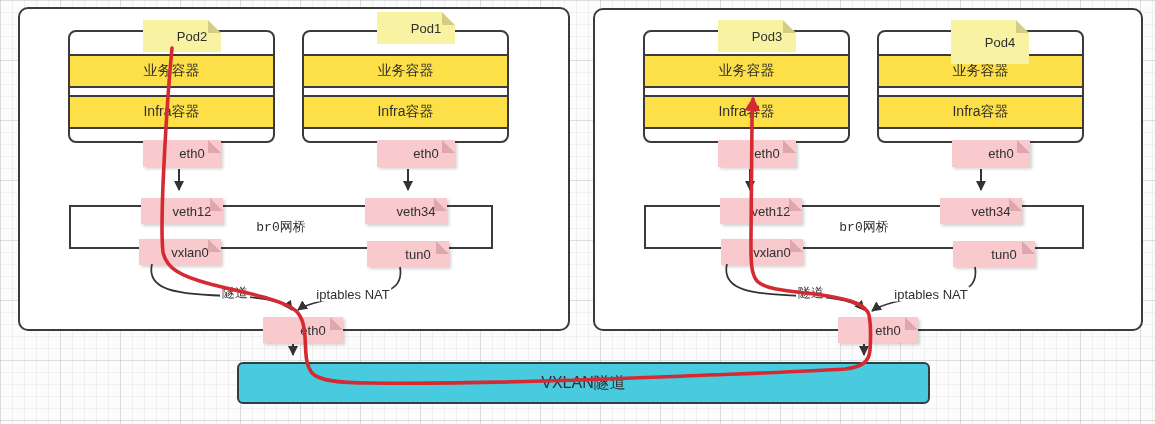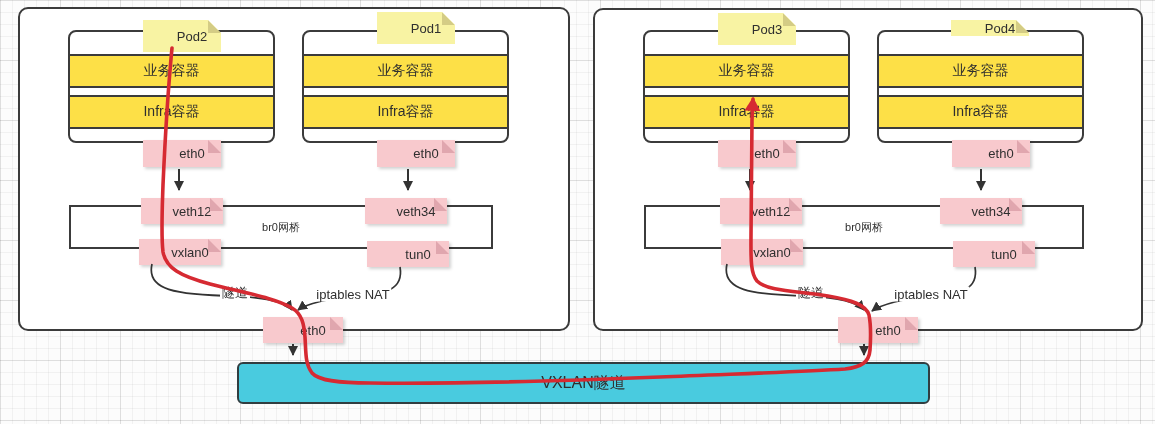--- a/index.html
+++ b/index.html
@@ -21,21 +21,21 @@
   .pod-box{
     background:#ffffff;border:2px solid #3b3b3b;border-radius:8px;z-index:2;
   }
   .cbar{
     position:absolute;left:0;right:0;height:34px;box-sizing:border-box;
     background:#fde047;border-top:2px solid #3b3b3b;border-bottom:2px solid #3b3b3b;
     display:flex;align-items:center;justify-content:center;font-size:14px;z-index:3;
   }
   .bridge-box{
     background:#ffffff;border:2px solid #3b3b3b;z-index:2;
-    display:flex;align-items:center;justify-content:center;font-size:11px;
+    display:flex;align-items:center;justify-content:center;font-size:13px;font-family:Liberation Mono, monospace;
   }
   .vxlan-box{
     background:#49cbdf;border:2px solid #313d40;border-radius:6px;z-index:2;
     display:flex;align-items:center;justify-content:center;font-size:16px;
   }
   .note{
     position:absolute;display:flex;align-items:center;justify-content:center;
     font-size:13px;z-index:6;box-shadow:2px 2px 3px rgba(0,0,0,0.18);padding-left:20px;
   }
   .note::after{
@@ -101,22 +101,22 @@
 
   <div class="abs pod-box" style="left:877px;top:30px;width:203px;height:109px;">
     <div class="cbar" style="top:22px;">业务容器</div>
     <div class="cbar" style="top:63px;">Infra容器</div>
   </div>
 
   <div class="abs bridge-box" style="left:644px;top:205px;width:436px;height:40px;">
     <span>br0网桥</span>
   </div>
 
-  <div class="note note-y note-clip" style="left:718px;top:13px;width:58px;height:32px;">Pod3</div>
-  <div class="note note-y note-clip" style="left:951px;top:20px;width:58px;height:16px;">Pod4</div>
+  <div class="note note-y note-clip" style="left:718px;top:20px;width:58px;height:32px;">Pod3</div>
+  <div class="note note-y note-clip" style="left:951px;top:20px;width:58px;height:44px;">Pod4</div>
 
   <div class="note note-p" style="left:718px;top:140px;width:58px;height:27px;">eth0</div>
   <div class="note note-p" style="left:952px;top:140px;width:58px;height:27px;">eth0</div>
 
   <div class="note note-p" style="left:720px;top:198px;width:62px;height:26px;">veth12</div>
   <div class="note note-p" style="left:940px;top:198px;width:62px;height:26px;">veth34</div>
 
   <div class="note note-p" style="left:721px;top:239px;width:62px;height:26px;">vxlan0</div>
   <div class="note note-p" style="left:953px;top:241px;width:62px;height:26px;">tun0</div>
 

